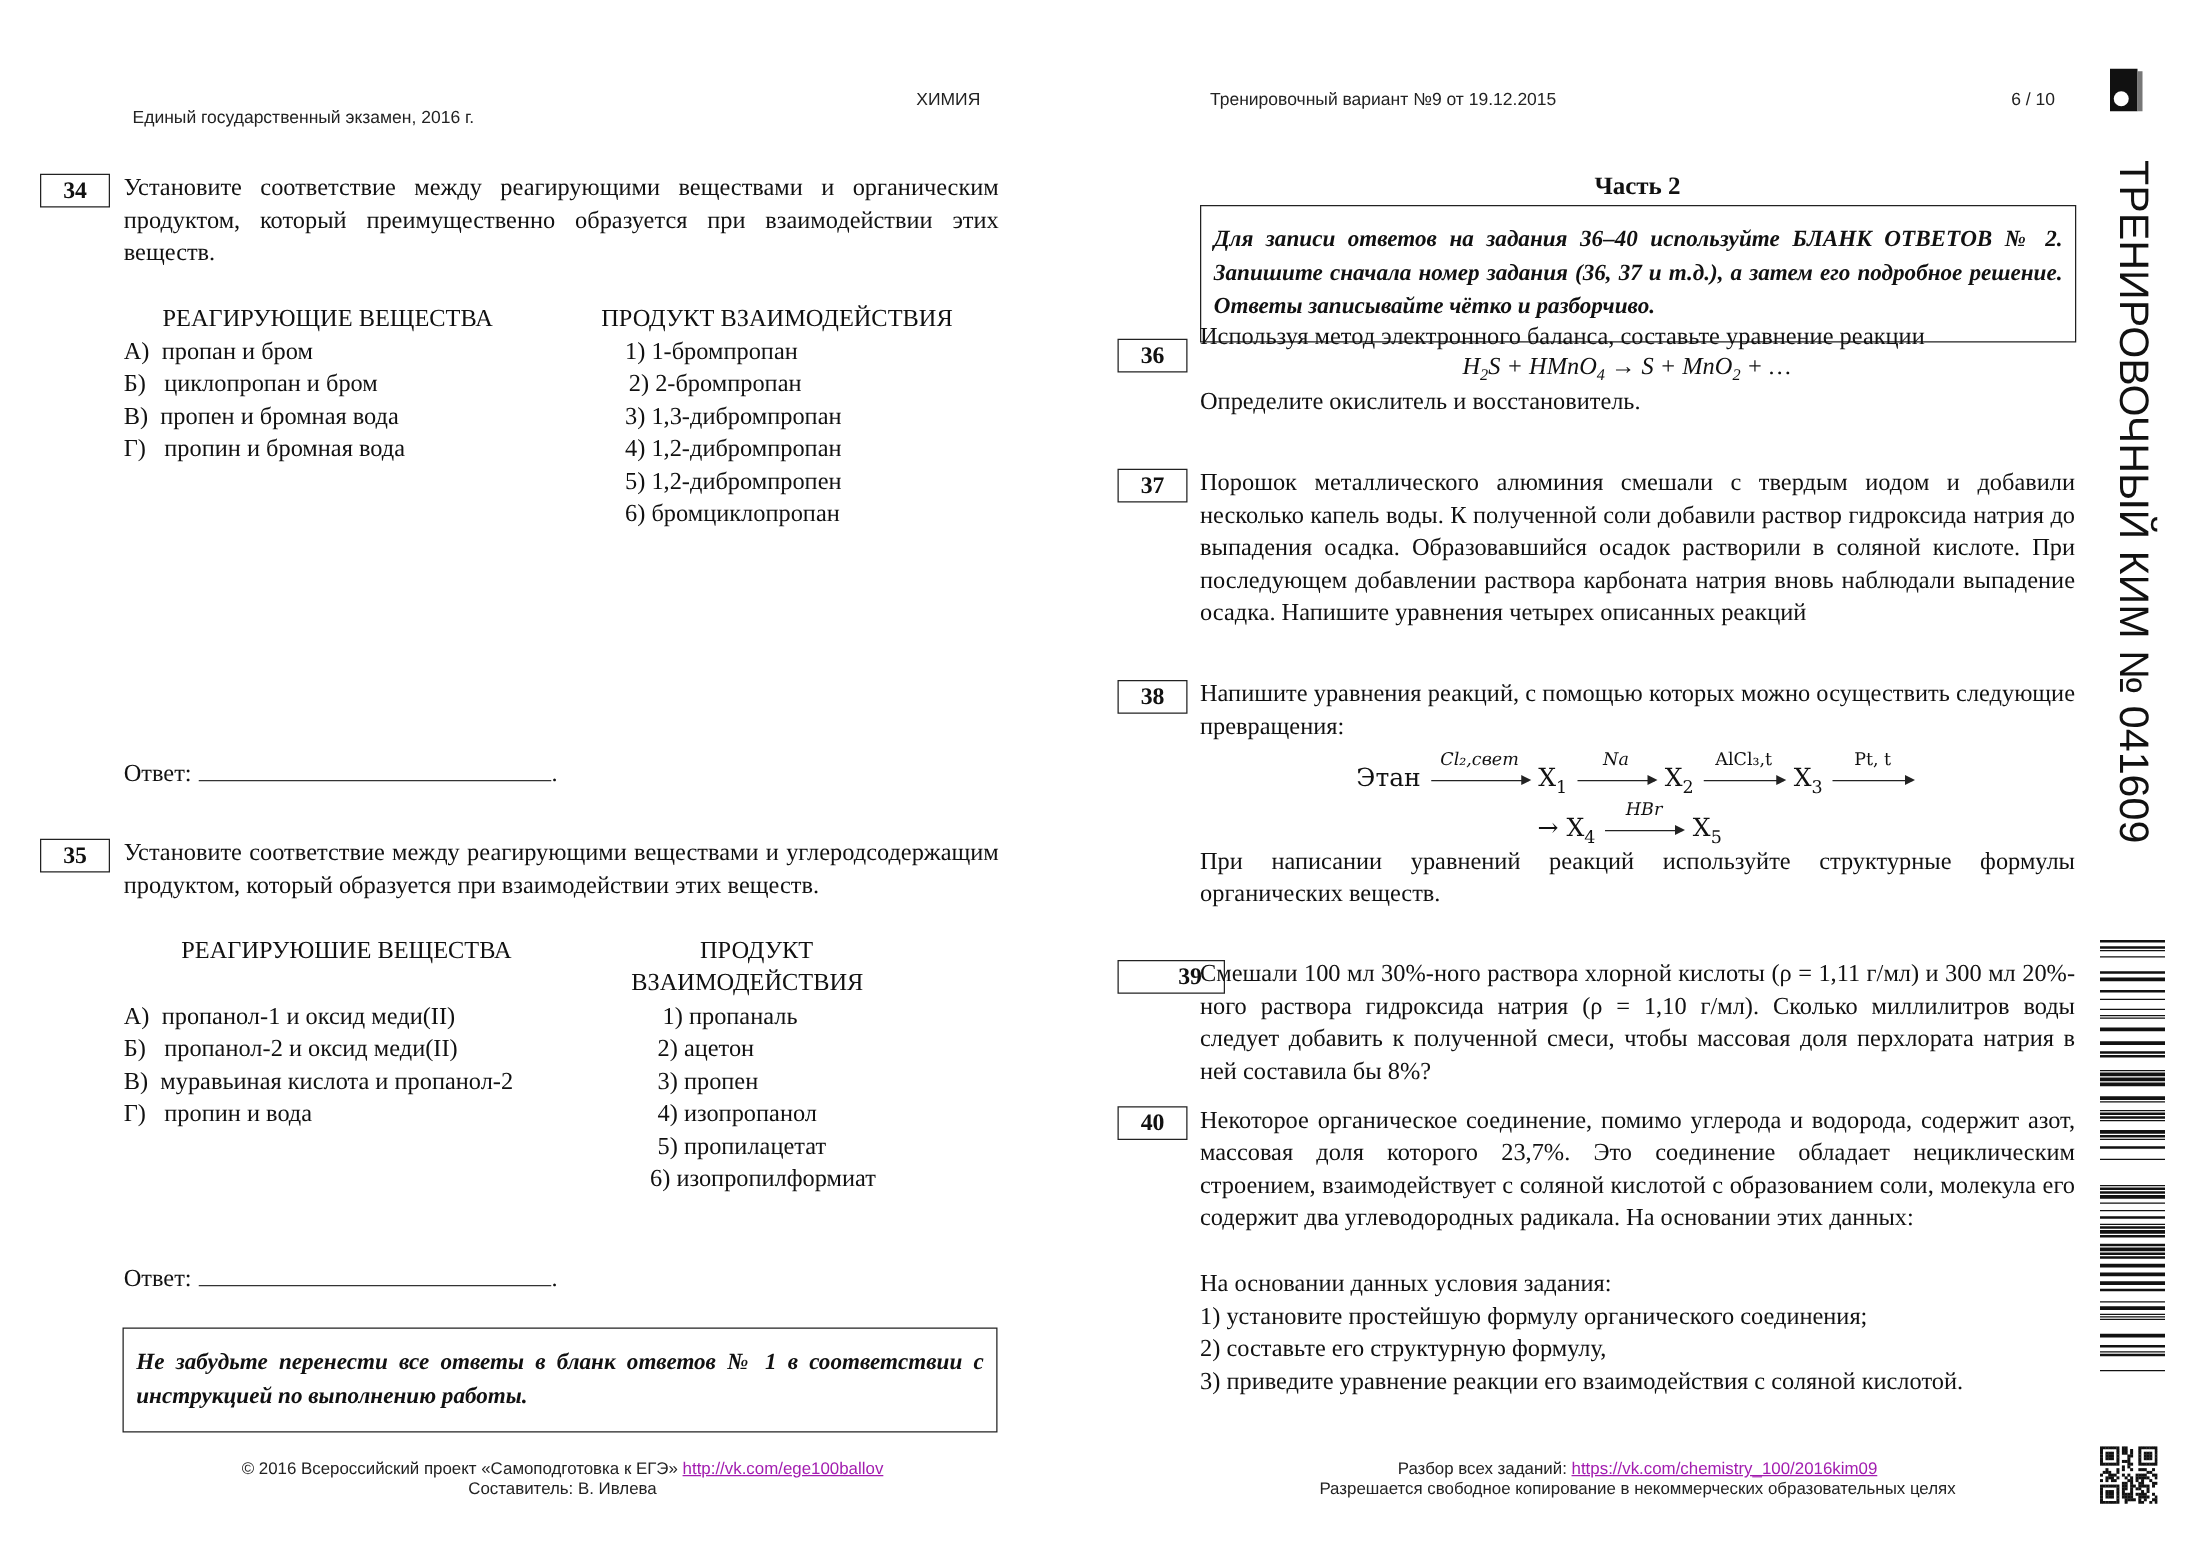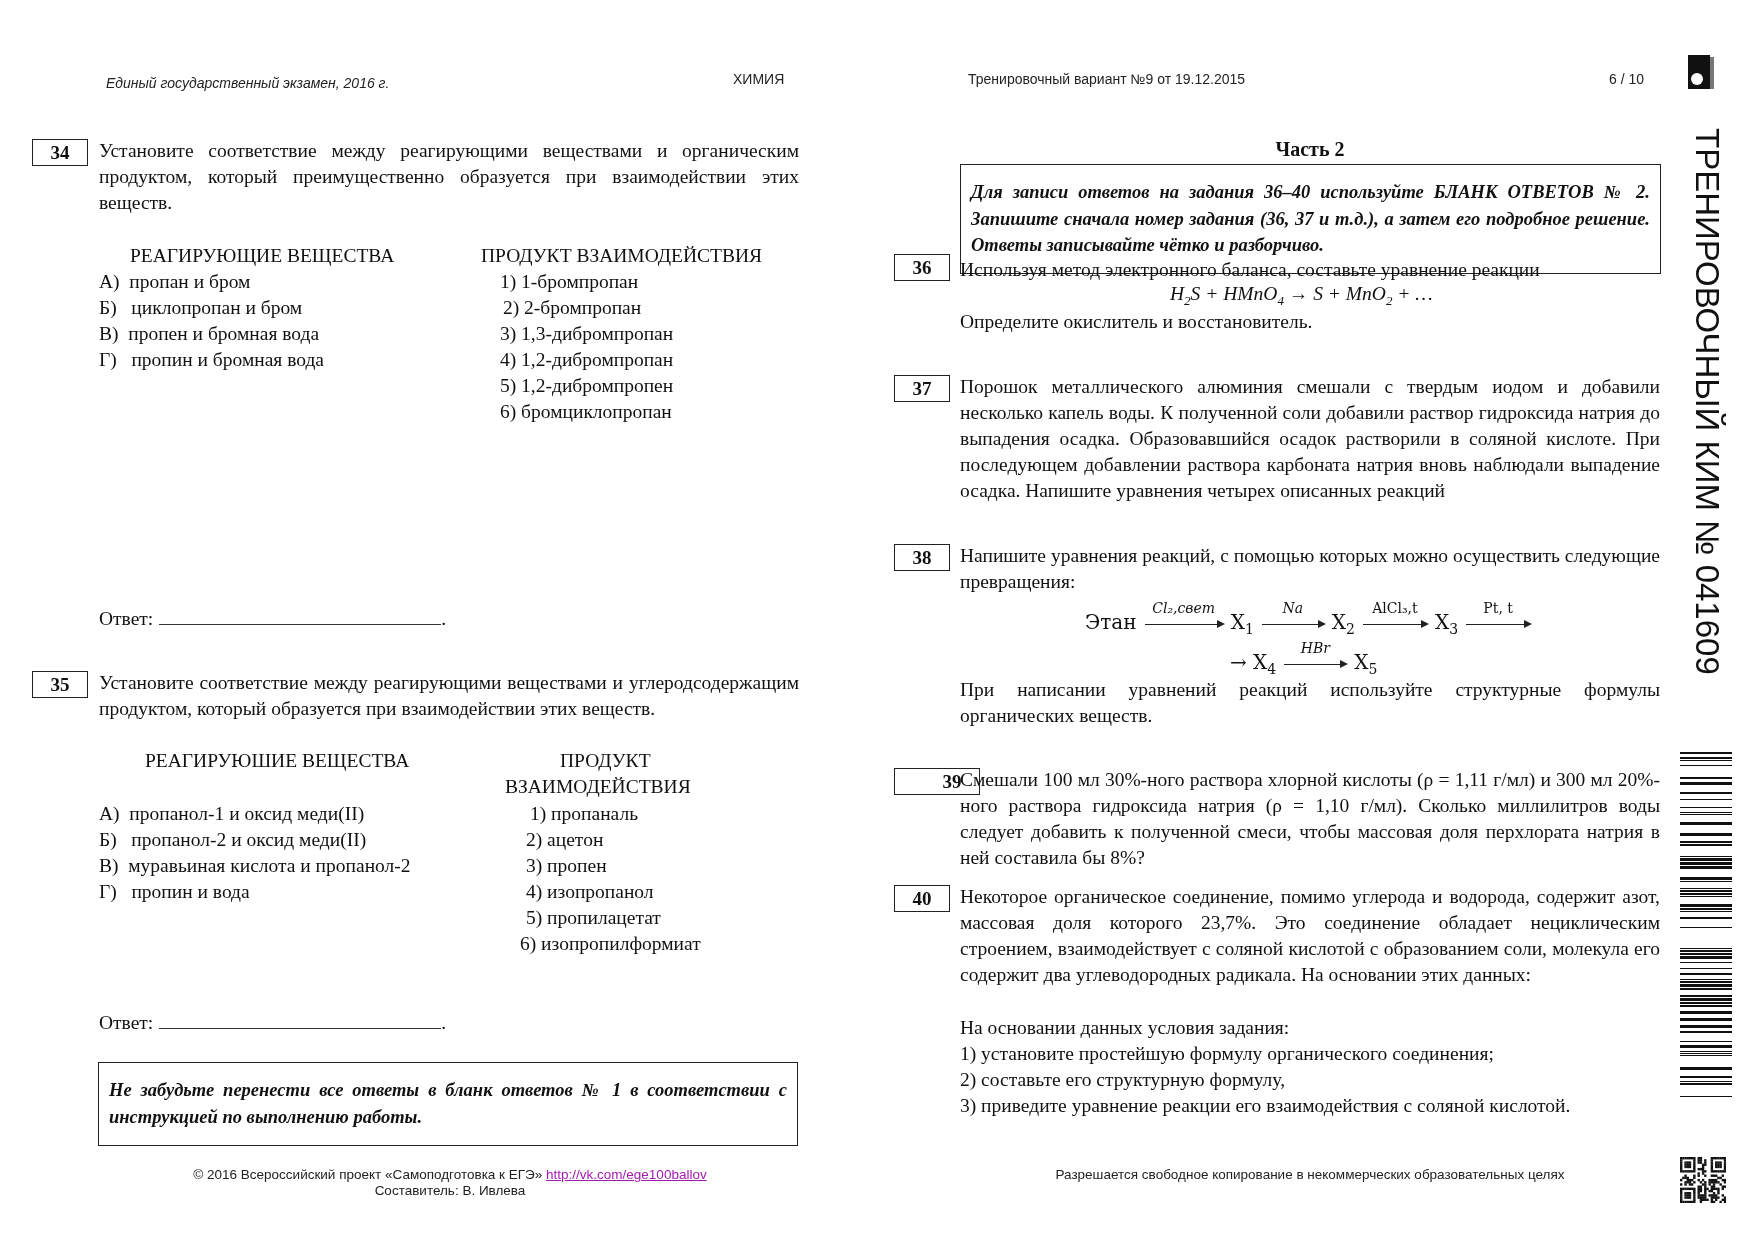--- a/index.html
+++ b/index.html
@@ -28,21 +28,21 @@
 
   .footer { font-family: "Liberation Sans", sans-serif; font-size: 13.5px; color: #222; text-align: center; line-height: 16px; }
   .footer a { color: #a21caf; text-decoration: underline; }
 
   .vstamp { position: absolute; font-family: "Liberation Sans", sans-serif; font-size: 33px; color: #111; transform: rotate(90deg); transform-origin: left top; white-space: nowrap; }
   .barcode { position: absolute; }
 </style>
 </head>
 <body>
 
-<div class="abs hdr" style="left:106px; top:75px;font-style:italic;">Единый государственный экзамен, 2016 г.</div>
+<div class="abs hdr" style="left:106px; top:85px;">Единый государственный экзамен, 2016 г.</div>
 <div class="abs hdr" style="left:733px; top:71px;">ХИМИЯ</div>
 <div class="abs hdr" style="left:968px; top:71px;">Тренировочный вариант №9 от 19.12.2015</div>
 <div class="abs hdr" style="left:1609px; top:71px;">6 / 10</div>
 <div class="abs" style="left:1688px; top:55px; width:22px; height:34px; background:#111;">
   <div style="position:absolute; left:3px; top:18px; width:12px; height:12px; border-radius:50%; background:#fff;"></div>
   <div style="position:absolute; left:22px; top:2px; width:4px; height:32px; background:#777;"></div>
 </div>
 
 <div class="tasknum" style="left:32px; top:139px;">34</div>
 <div class="abs ptext" style="left:99px; top:138px; width:700px;">Установите соответствие между реагирующими веществами и органическим продуктом, который преимущественно образуется при взаимодействии этих веществ.</div>
@@ -97,21 +97,21 @@
   <span>Ответ:</span>
   <span class="blank"></span>
   <span>.</span>
 </div>
 
 <div class="boxnote" style="left:98px; top:1062px; width:678px;">Не забудьте перенести все ответы в бланк ответов № 1 в соответствии с инструкцией по выполнению работы.</div>
 
 <div class="abs serif" style="left:1230px; top:138px; width:160px; text-align:center; font-weight:bold; font-size:20px;">Часть 2</div>
 <div class="boxnote" style="left:960px; top:164px; width:679px; line-height:26.5px;">Для записи ответов на задания 36–40 используйте БЛАНК ОТВЕТОВ № 2. Запишите сначала номер задания (36, 37 и т.д.), а затем его подробное решение. Ответы записывайте чётко и разборчиво.</div>
 
-<div class="tasknum" style="left:894px; top:254px;">36</div>
+<div class="tasknum" style="left:894px; top:271px;">36</div>
 <div class="abs ptext" style="left:960px; top:257px; width:700px;">Используя метод электронного баланса, составьте уравнение реакции</div>
 <div class="abs eq" style="left:1170px; top:283px;">
   <span>H</span><sub style="font-size:13px;">2</sub><span>S + HMnO</span><sub style="font-size:13px;">4</sub><span> → S + MnO</span><sub style="font-size:13px;">2</sub><span> + …</span>
 </div>
 <div class="abs ptext" style="left:960px; top:309px; width:700px;">Определите окислитель и восстановитель.</div>
 
 <div class="tasknum" style="left:894px; top:375px;">37</div>
 <div class="abs ptext" style="left:960px; top:374px; width:700px;">Порошок металлического алюминия смешали с твердым иодом и добавили несколько капель воды. К полученной соли добавили раствор гидроксида натрия до выпадения осадка. Образовавшийся осадок растворили в соляной кислоте. При последующем добавлении раствора карбоната натрия вновь наблюдали выпадение осадка. Напишите уравнения четырех описанных реакций</div>
 
 <div class="tasknum" style="left:894px; top:544px;">38</div>
@@ -421,14 +421,15 @@
     <rect x="43.80952380952381" y="39.42857142857143" width="2.390476190476191" height="2.390476190476191" fill="#111"></rect>
     <rect x="43.80952380952381" y="41.61904761904762" width="2.390476190476191" height="2.390476190476191" fill="#111"></rect>
     <rect x="43.80952380952381" y="43.80952380952381" width="2.390476190476191" height="2.390476190476191" fill="#111"></rect>
   </svg>
 
 <div class="abs footer" style="left:150px; top:1167px; width:600px;">
   <div><span>© 2016 Всероссийский проект «Самоподготовка к ЕГЭ»</span> <a>http://vk.com/ege100ballov</a></div>
   <div>Составитель: В. Ивлева</div>
 </div>
 <div class="abs footer" style="left:990px; top:1167px; width:640px;">
+  <div><span>Разбор всех заданий:</span> <a>https://vk.com/chemistry_100/2016kim09</a></div>
   <div>Разрешается свободное копирование в некоммерческих образовательных целях</div>
 </div>
 
 </body></html>

